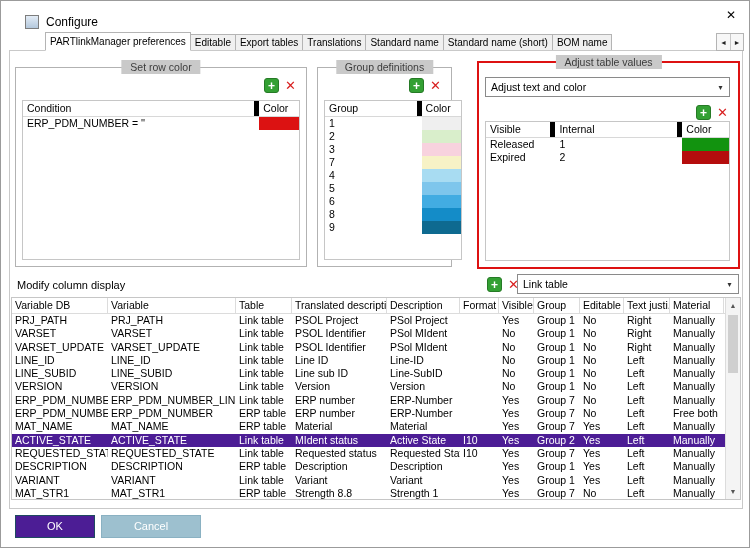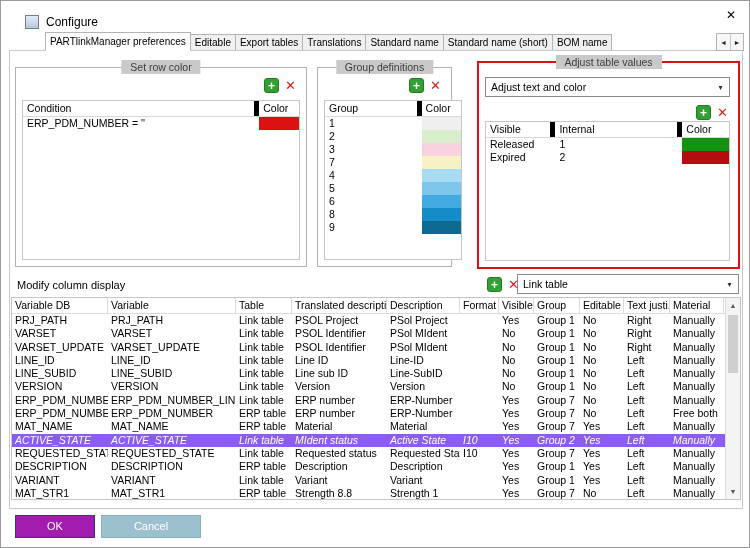--- a/index.html
+++ b/index.html
@@ -82,38 +82,38 @@
   .modlabel { position: absolute; left: 16px; top: 278px; font-size: 11px; }
   .mod-icons { position: absolute; left: 486px; top: 276px; display: flex; gap: 4px; }
 
   
   .bigtable { position: absolute; left: 10px; top: 296px; width: 730px; height: 203px;
               border: 1px solid #c6c6c6; background: #fff; font-size: 10.5px; overflow: hidden; }
   .bt-head { display: flex; height: 16px; border-bottom: 1px solid #dcdcdc; }
   .hcell { line-height: 15px; padding: 0 3px; border-right: 1px solid #dcdcdc;
            overflow: hidden; white-space: nowrap; cursor: pointer; }
   .trow { display: flex; height: 13.3px; line-height: 13.2px; cursor: default; }
-  .trow.selected { background: #8b5cf6; color: #fff; font-style: italic; }
+  .trow.selected { background: #4c1d95; color: #fff; }
   .tcell { padding: 0 3px; overflow: hidden; white-space: nowrap; }
   .c0 { width: 96px; } .c1 { width: 128px; } .c2 { width: 56px; } .c3 { width: 95px; }
   .c4 { width: 73px; } .c5 { width: 39px; } .c6 { width: 35px; } .c7 { width: 46px; }
   .c8 { width: 44px; } .c9 { width: 46px; } .c10 { width: 54px; }
 
   .vscroll { position: absolute; right: 0; top: 0; bottom: 0; width: 15px;
              background: #f4f4f4; border-left: 1px solid #dcdcdc; }
   .sbtn { position: absolute; left: 0; width: 14px; height: 15px; text-align: center;
           font-size: 7px; line-height: 15px; color: #555; cursor: pointer; }
   .sbtn.up { top: 0; } .sbtn.down { bottom: 0; }
   .thumb { position: absolute; left: 2px; width: 10px; top: 17px; height: 58px;
            background: #cfcfcf; cursor: pointer; }
 
   
   .footer-btn { position: absolute; top: 514px; height: 23px; font-size: 11px; color: #fff;
                 text-align: center; line-height: 21px; cursor: pointer; }
-  .btn-ok { left: 14px; width: 80px; background: #a21caf; border: 1px solid #1e4a60; }
+  .btn-ok { left: 14px; width: 80px; background: #4c1d95; border: 1px solid #1e4a60; }
   .btn-cancel { left: 100px; width: 100px; background: #9dc0cf; border: 1px solid #8ab1c2; }
 </style>
 </head>
 <body>
 
 <div class="dialog">
 
   <div class="titlebar">
     <span class="app-icon"></span>
     <span class="win-title">Configure</span>

